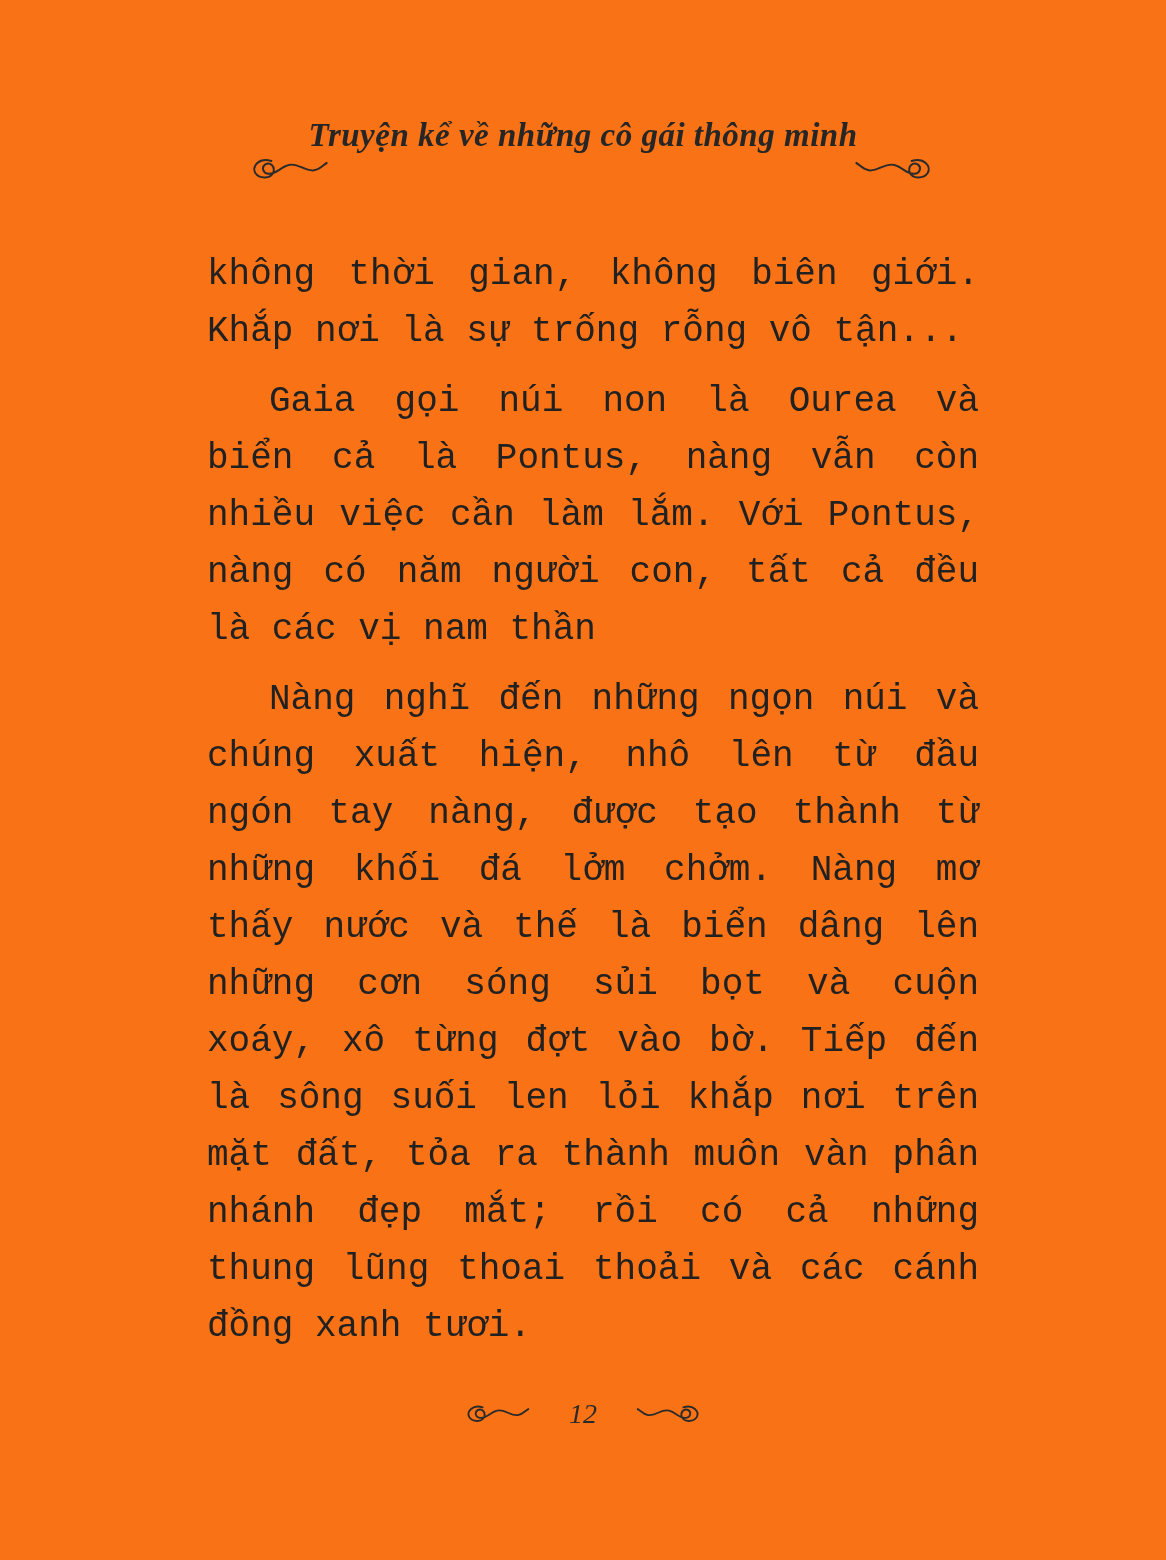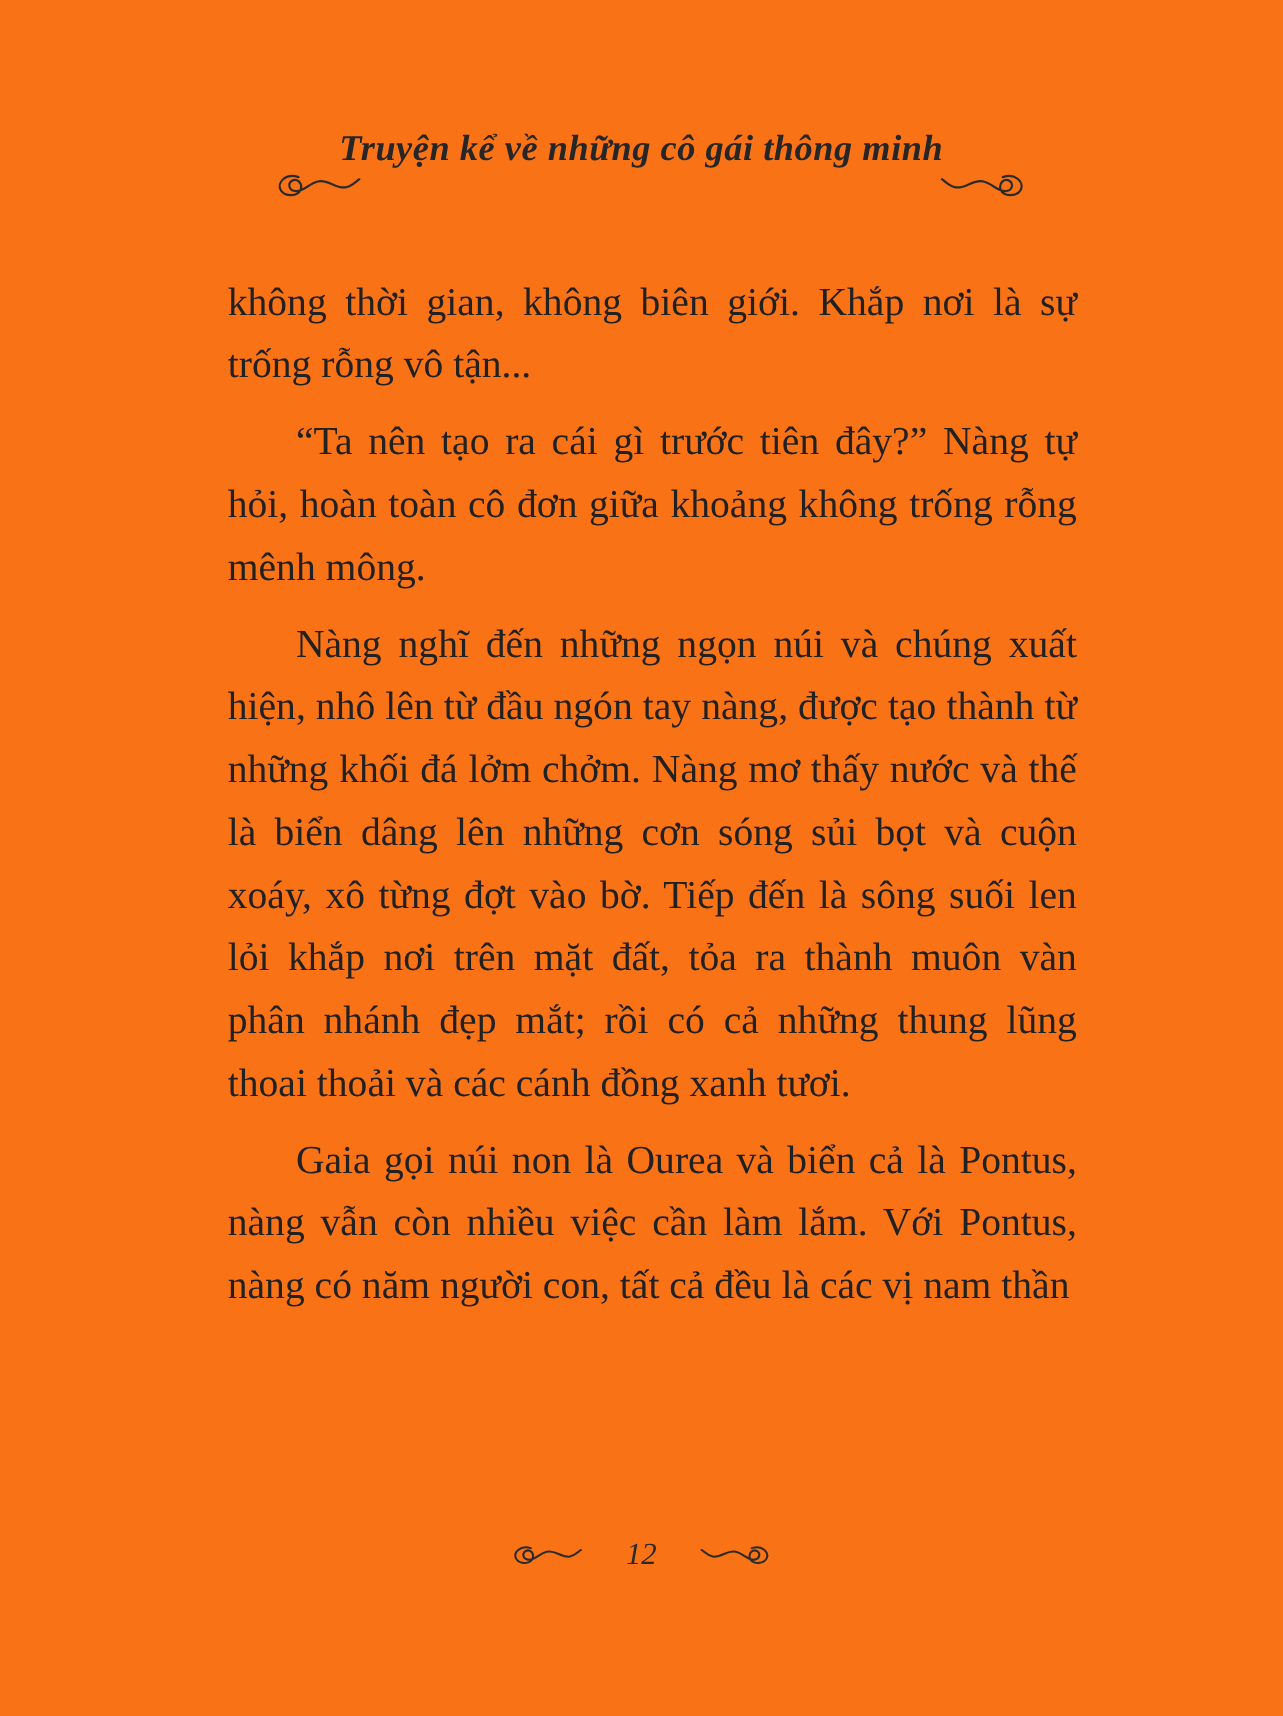--- a/index.html
+++ b/index.html
@@ -44,20 +44,21 @@
     width: 772px;
     font-family: "Liberation Serif", serif;
     font-size: 36px;
     line-height: 57px;
     text-align: justify;
     color: #212121;
   }
   .page-body p {
     margin: 0 0 13px 0;
     text-indent: 62px;
+    font-family: Liberation Mono, monospace;
   }
   .page-body p.continued { text-indent: 0; }
 
   
   .page-footer {
     position: absolute;
     top: 1398px;
     left: 0;
     right: 0;
     display: flex;
@@ -91,23 +92,22 @@
     </svg>
   </span>
   <span class="flourish flourish-header-right">
     <svg viewBox="0 0 120 40" fill="none" xmlns="http://www.w3.org/2000/svg">
       <path d="M32,8 C14,2 2,16 8,26 C14,35 31,35 35,25 C38,16 30,9 23,13 C17,17 19,26 27,27 C38,29 46,17 58,14 C72,10 82,24 96,22 C106,20 111,13 115,11" stroke="#2b2b2b" stroke-width="3" stroke-linecap="round"></path>
     </svg>
   </span>
 
   <main class="page-body">
     <p class="continued">không thời gian, không biên giới. Khắp nơi là sự trống rỗng vô tận...</p>
-    <p>“Ta nên tạo ra cái gì trước tiên đây?” Nàng tự hỏi, hoàn toàn cô đơn giữa khoảng không trống rỗng mênh mông.</p>
+    <p>Gaia gọi núi non là Ourea và biển cả là Pontus, nàng vẫn còn nhiều việc cần làm lắm. Với Pontus, nàng có năm người con, tất cả đều là các vị nam thần</p>
     <p>Nàng nghĩ đến những ngọn núi và chúng xuất hiện, nhô lên từ đầu ngón tay nàng, được tạo thành từ những khối đá lởm chởm. Nàng mơ thấy nước và thế là biển dâng lên những cơn sóng sủi bọt và cuộn xoáy, xô từng đợt vào bờ. Tiếp đến là sông suối len lỏi khắp nơi trên mặt đất, tỏa ra thành muôn vàn phân nhánh đẹp mắt; rồi có cả những thung lũng thoai thoải và các cánh đồng xanh tươi.</p>
-    <p>Gaia gọi núi non là Ourea và biển cả là Pontus, nàng vẫn còn nhiều việc cần làm lắm. Với Pontus, nàng có năm người con, tất cả đều là các vị nam thần</p>
   </main>
 
   <footer class="page-footer">
     <span class="flourish flourish-footer">
       <svg viewBox="0 0 120 40" fill="none" xmlns="http://www.w3.org/2000/svg">
         <path d="M32,8 C14,2 2,16 8,26 C14,35 31,35 35,25 C38,16 30,9 23,13 C17,17 19,26 27,27 C38,29 46,17 58,14 C72,10 82,24 96,22 C106,20 111,13 115,11" stroke="#2b2b2b" stroke-width="3.4" stroke-linecap="round"></path>
       </svg>
     </span>
     <span class="page-number">12</span>
     <span class="flourish flourish-footer mirror">

